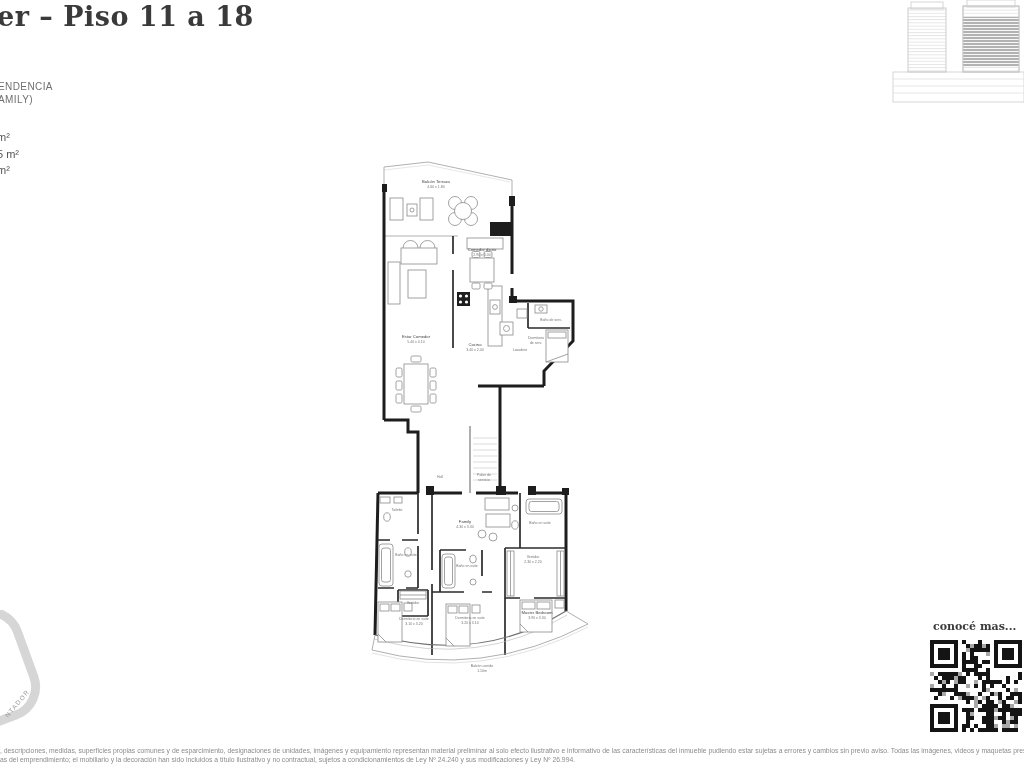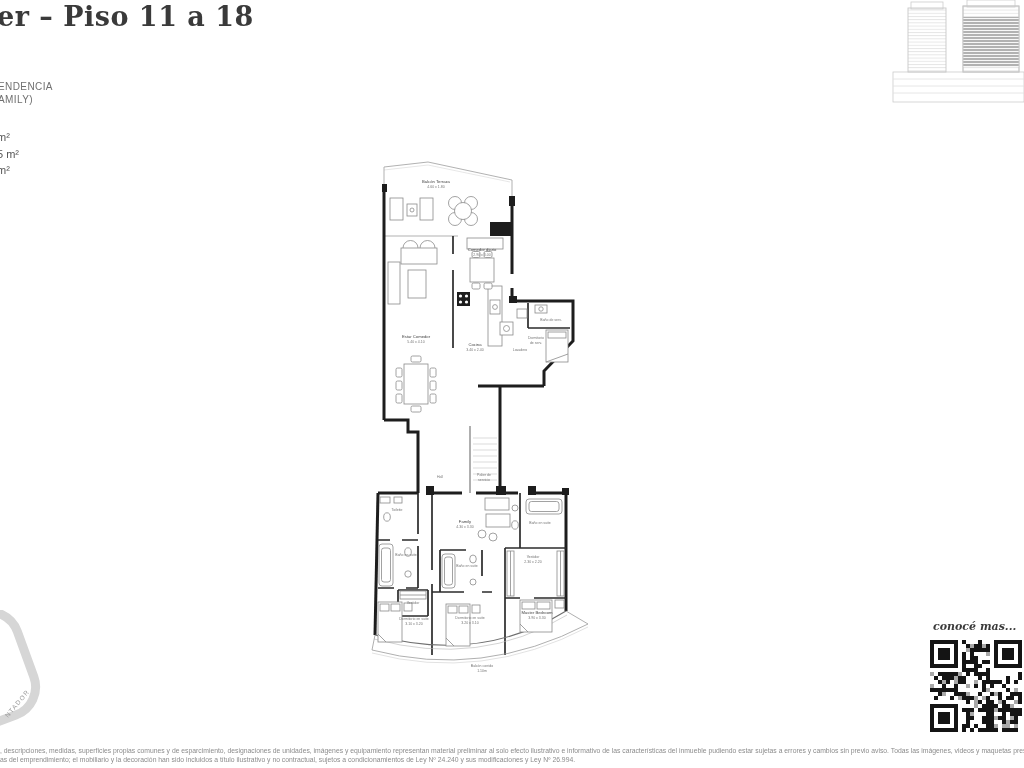--- a/index.html
+++ b/index.html
@@ -15,21 +15,21 @@
   }
   #unit-type{left:-2px;top:80px;font-size:10px;color:#6f6f6f;line-height:13px;letter-spacing:.4px;}
   #unit-areas{left:-3px;top:129px;font-size:11px;color:#555;line-height:16.5px;}
   #building-diagram{left:885px;top:0;}
   #plan{left:370px;top:158px;}
   #plan text{font-family:"Liberation Sans",sans-serif;}
   .r{font-size:4.2px;fill:#454545;text-anchor:middle;}
   .d{font-size:3.5px;fill:#767676;text-anchor:middle;}
   #qr-caption{
     left:933px;top:620px;font-family:"DejaVu Serif",serif;
-    font-size:11px;font-weight:600;color:#3a3a3a;font-style:italic;
+    font-size:11px;font-weight:600;color:#3a3a3a;
   }
   #qr-box{left:930px;top:640px;width:92px;height:92px;background:#fff;}
   #stamp{left:-2px;top:610px;}
   #footer{
     left:0;top:746px;width:1024px;font-size:6.8px;line-height:9.3px;
     color:#8c8c8c;white-space:nowrap;overflow:hidden;
   }
 </style>
 </head>
 <body>

